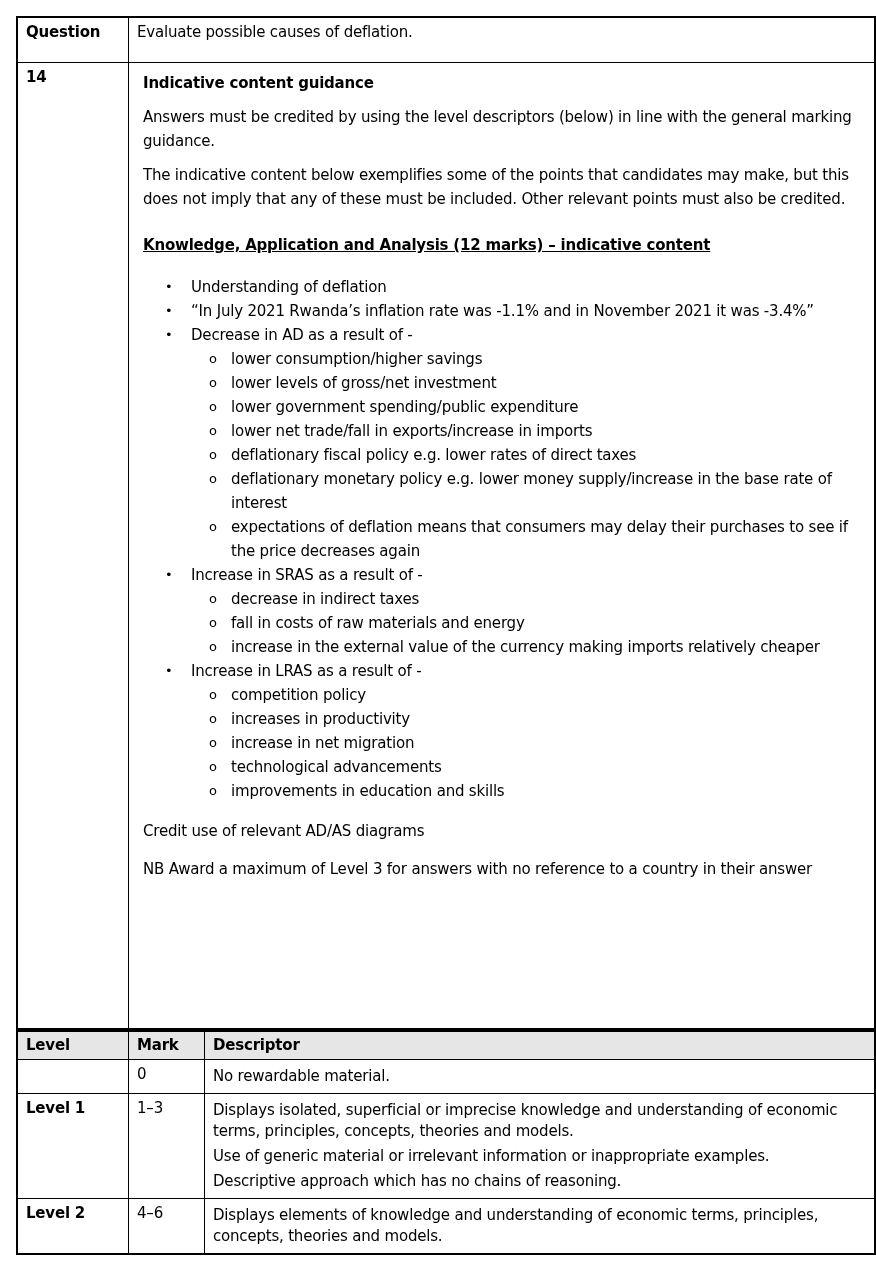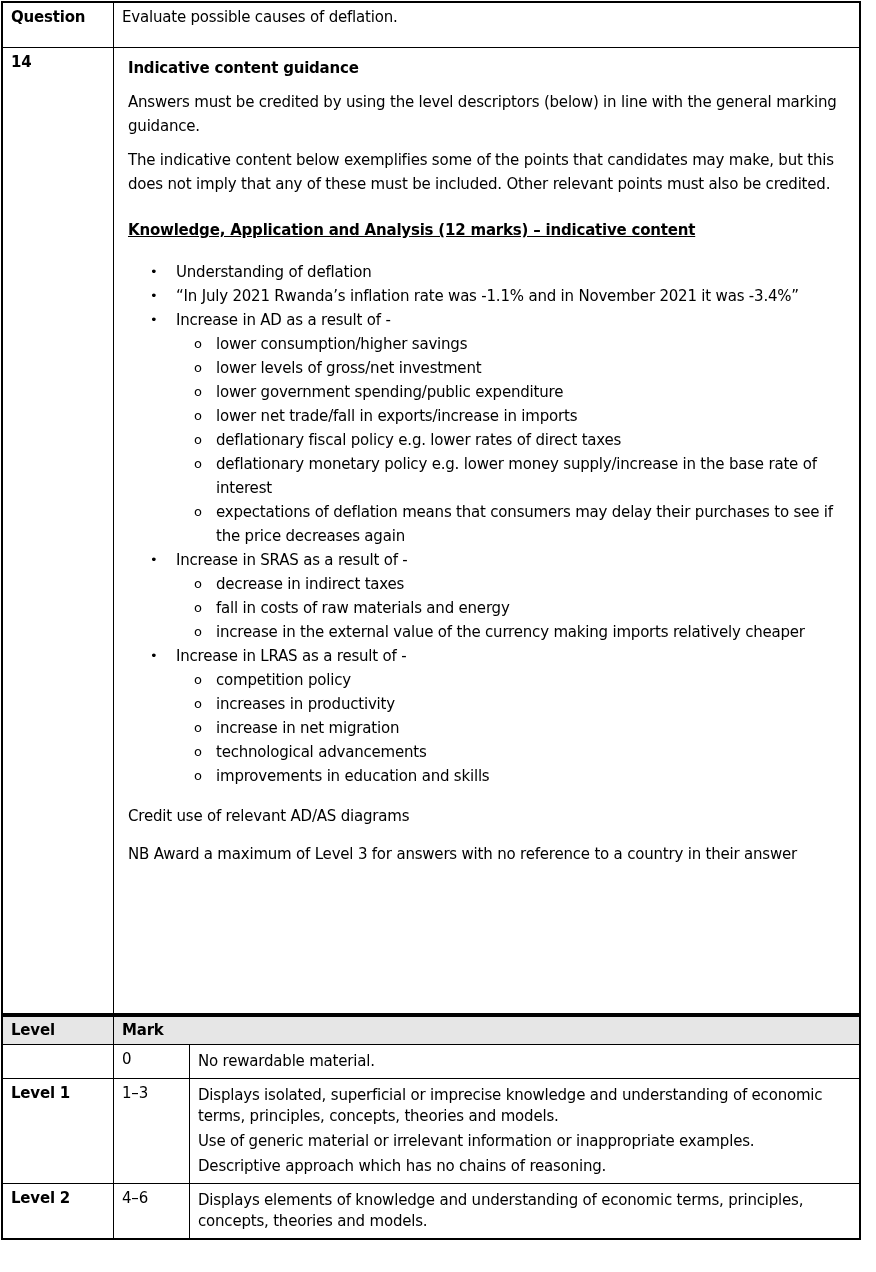--- a/index.html
+++ b/index.html
@@ -6,21 +6,21 @@
   html, body {
     margin: 0; padding: 0;
     width: 876px; height: 1272px;
     background: #ffffff;
     font-family: "DejaVu Sans", "Liberation Sans", sans-serif;
     font-size: 15px;
     color: #000;
     overflow: hidden;
     letter-spacing: -0.2px;
   }
-  .page { padding: 1px; }
+  .page { padding: 16px; }
 
   
   .tbl { border: 2px solid #000; width: 860px; }
   .row { display: flex; align-items: stretch; }
   .row + .row { border-top: 1.5px solid #000; }
   .cell { padding: 5px 8px; }
   .cell + .cell { border-left: 1.5px solid #000; }
   .bold { font-weight: bold; }
 
   
@@ -88,21 +88,21 @@
             <span class="mk">•</span>
             <span class="btext">“In July 2021 Rwanda’s inflation rate was -1.1% and in November 2021 it was -3.4%”</span>
           </div>
         </div>
 
 
         <div>
 
           <div class="b1">
             <span class="mk">•</span>
-            <span class="btext">Increase in AD as a result of -</span>
+            <span class="btext">Decrease in AD as a result of -</span>
           </div>
           <div class="b2">
             <span class="mk">o</span>
             <span class="btext">lower consumption/higher savings</span>
           </div>
           <div class="b2">
             <span class="mk">o</span>
             <span class="btext">lower levels of gross/net investment</span>
           </div>
           <div class="b2">
@@ -173,20 +173,21 @@
         <div class="nb">NB Award a maximum of Level 3 for answers with no reference to a country in their answer</div>
 
       </div>
     </div>
   </div>
 
   <div class="tbl levels">
     <div class="row lhead">
       <div class="cell col-level">Level</div>
       <div class="cell col-mark">Mark</div>
+      <div class="cell col-desc">Descriptor</div>
     </div>
 
     <div class="row">
       <div class="cell col-level level-cell bold"></div>
       <div class="cell col-mark mark-cell">0</div>
       <div class="cell col-desc desc-cell">
         <div class="dp">No rewardable material.</div>
       </div>
     </div>
 

